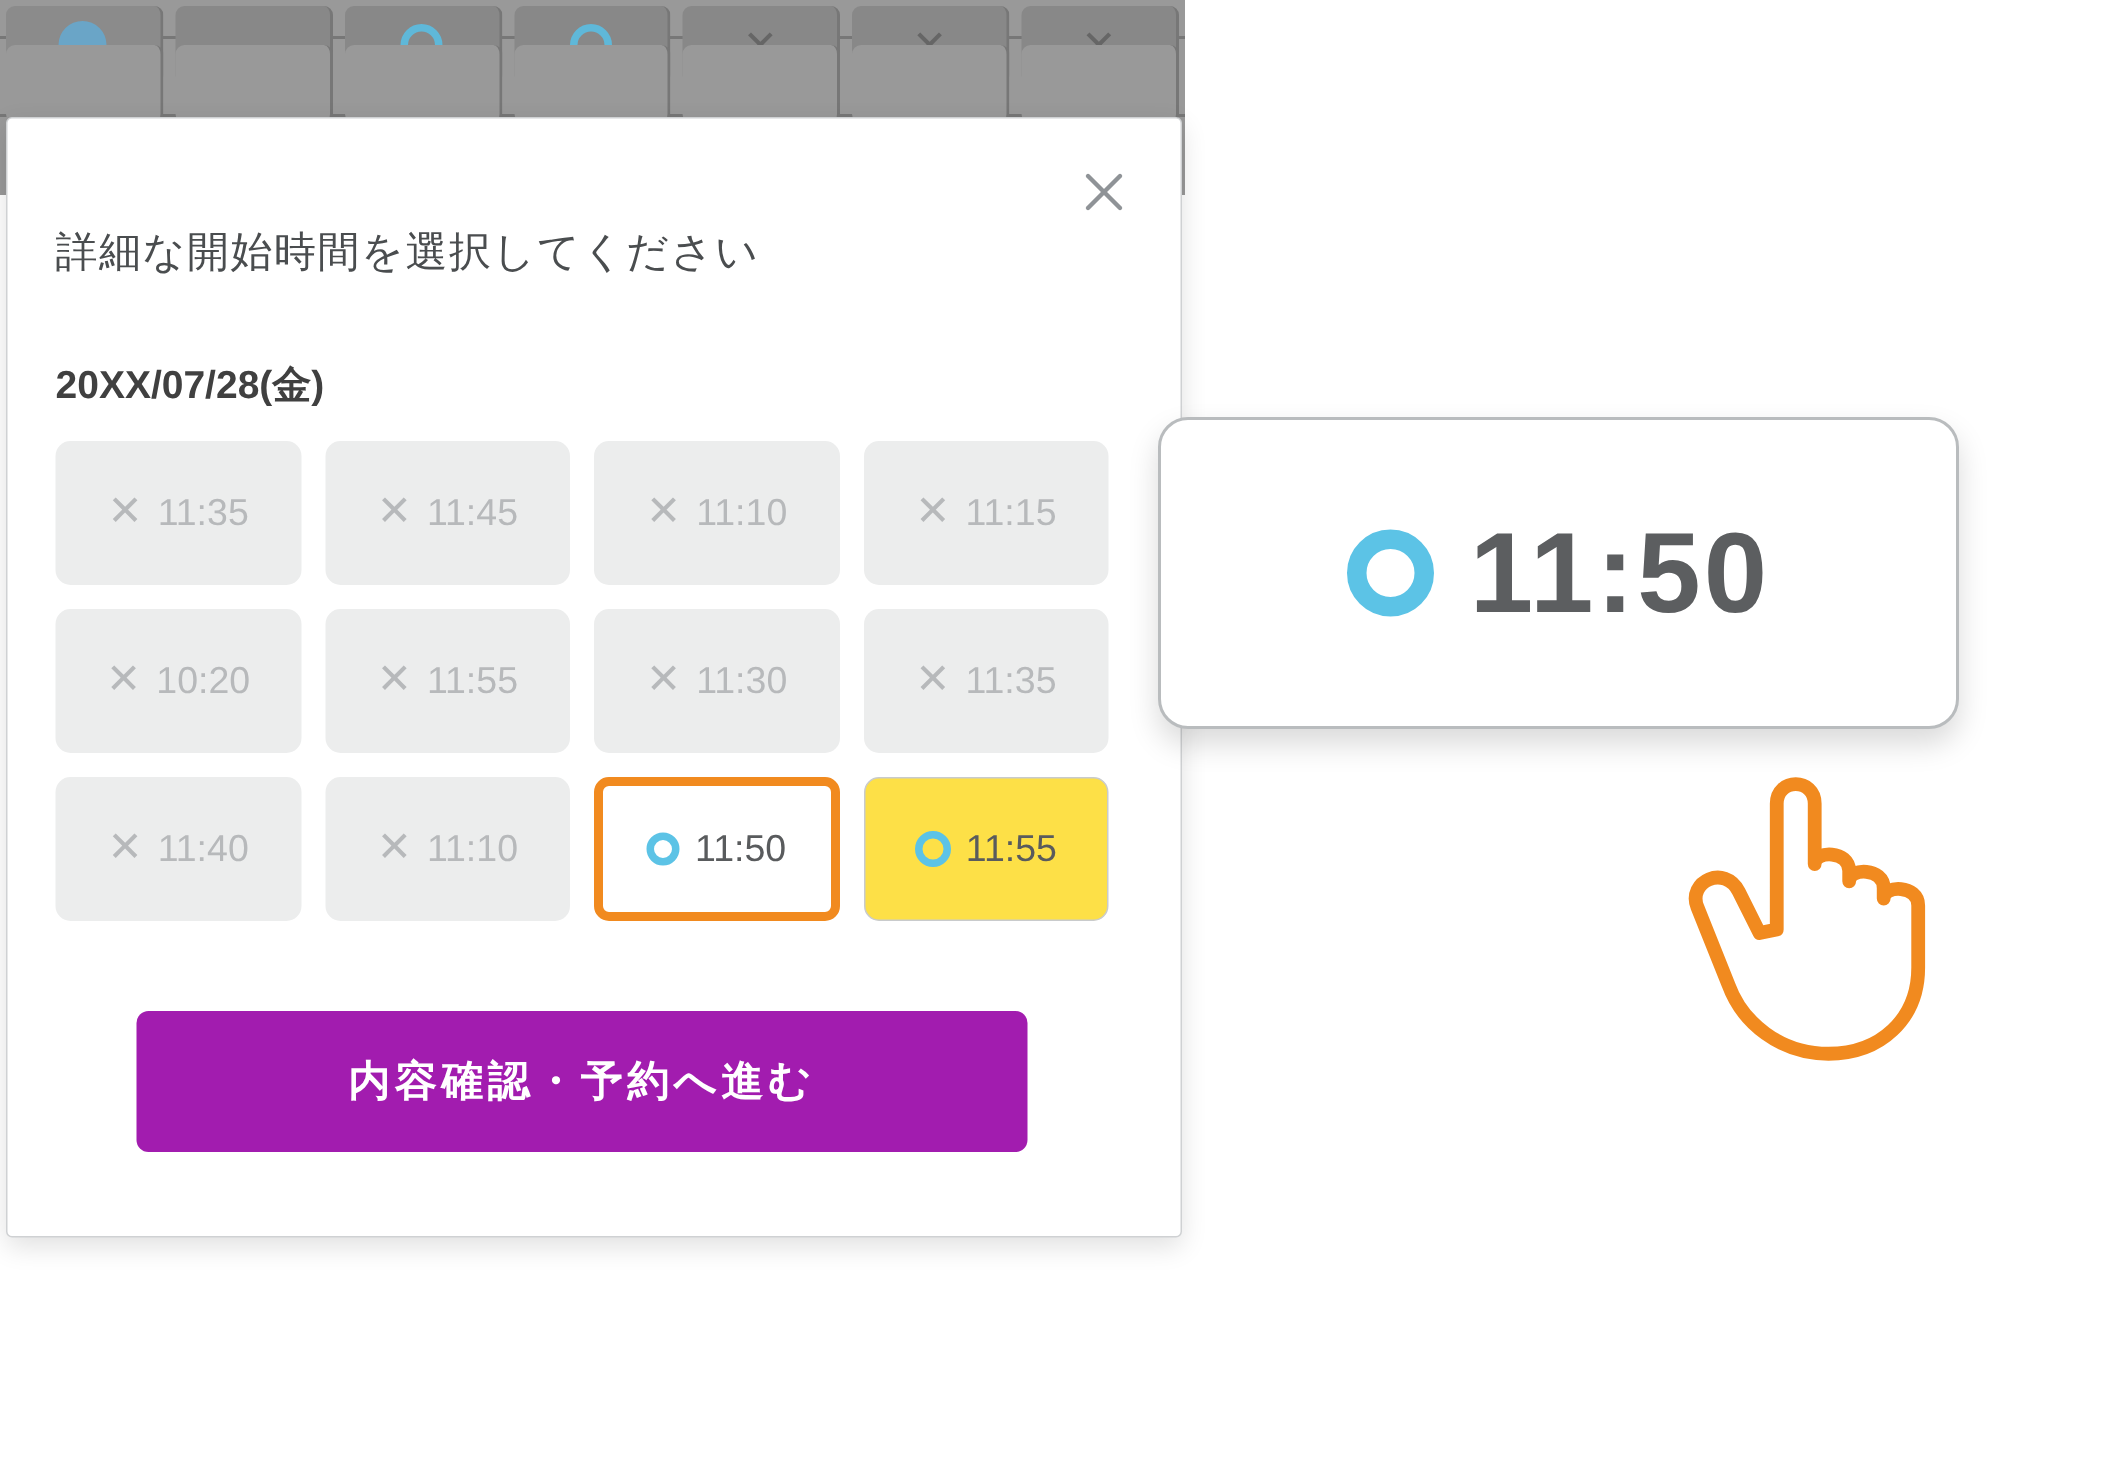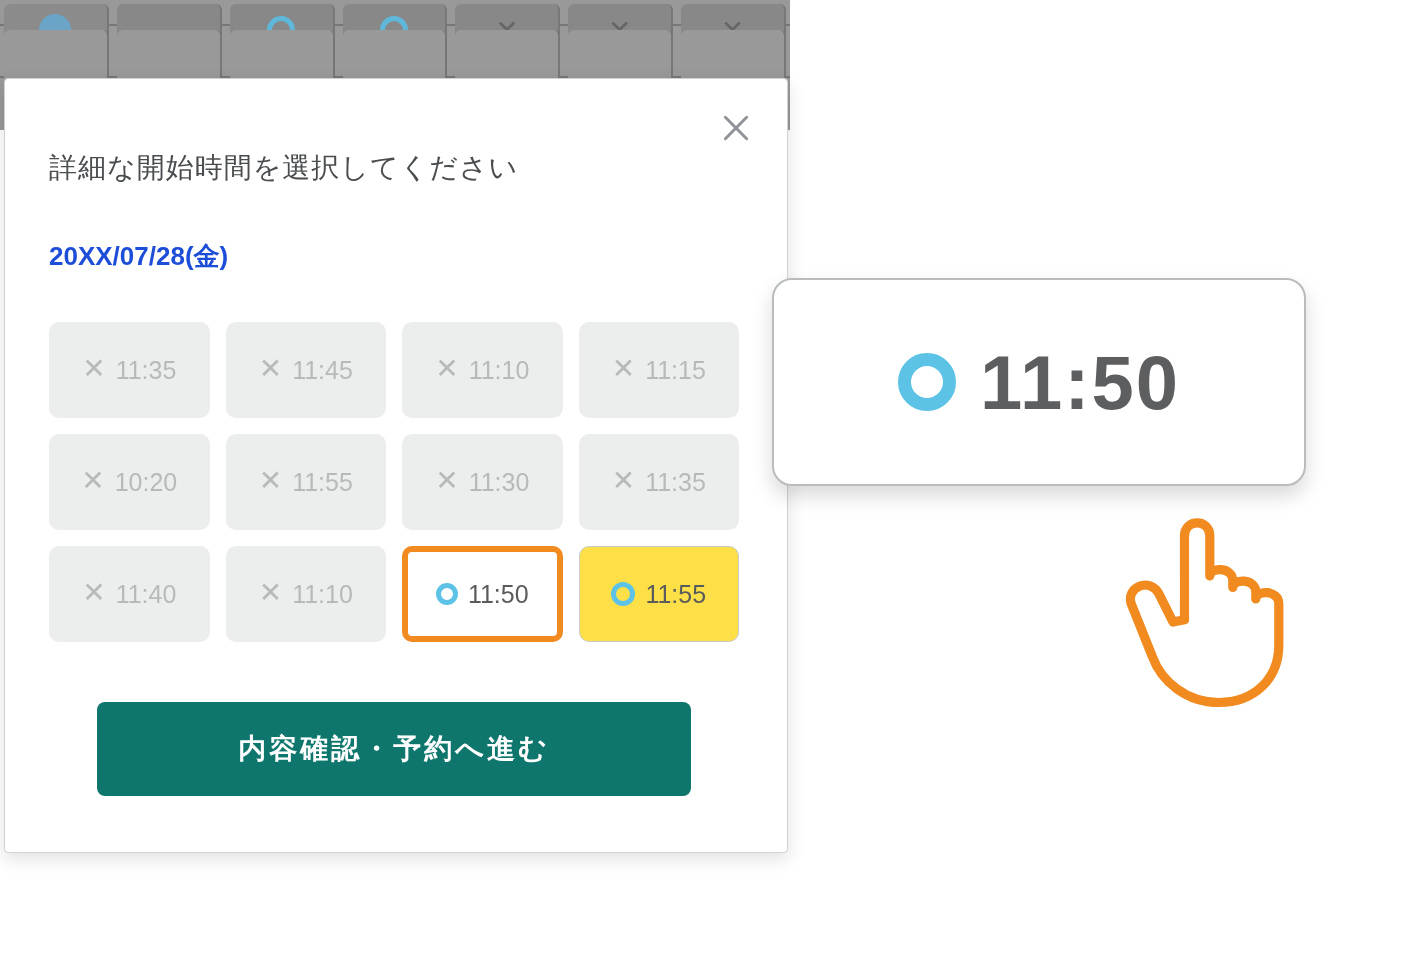--- a/index.html
+++ b/index.html
@@ -56,21 +56,21 @@
     
     .modal {
       position: absolute;
       top: 78px;
       left: 4px;
       width: 784px;
       background: #ffffff;
       border: 1px solid #cfd1d3;
       border-radius: 4px;
       box-shadow: 0 6px 18px rgba(0,0,0,0.12);
-      padding: 50px 48px 56px 44px;
+      padding: 50px 48px 56px 32px;
     }
 
     .modal-close {
       position: absolute;
       top: 28px;
       right: 30px;
       width: 42px; height: 42px;
       cursor: pointer;
       display: flex;
       align-items: center;
@@ -83,23 +83,23 @@
       font-size: 28px;
       color: #4a4d4f;
       font-weight: 500;
       margin-top: 20px;
       margin-bottom: 52px;
       letter-spacing: 1px;
     }
 
     .modal-date {
       font-size: 26px;
-      color: #1d4ed8;
+      color: #404040;
       font-weight: 600;
-      margin-bottom: 48px;
+      margin-bottom: 20px;
     }
 
     .slot-grid {
       display: grid;
       grid-template-columns: repeat(4, 1fr);
       gap: 16px 16px;
       margin-bottom: 60px;
     }
 
     .slot {
@@ -144,21 +144,21 @@
       border-radius: 50%;
       flex-shrink: 0;
     }
     .slot.selected .o-icon { width: 22px; height: 22px; }
 
     .confirm-btn {
       display: block;
       margin: 0 auto;
       width: 594px;
       height: 94px;
-      background: #0f766e;
+      background: #a21caf;
       color: #ffffff;
       font-size: 28px;
       font-weight: 600;
       border: none;
       border-radius: 8px;
       letter-spacing: 3px;
       cursor: pointer;
     }
 
     

